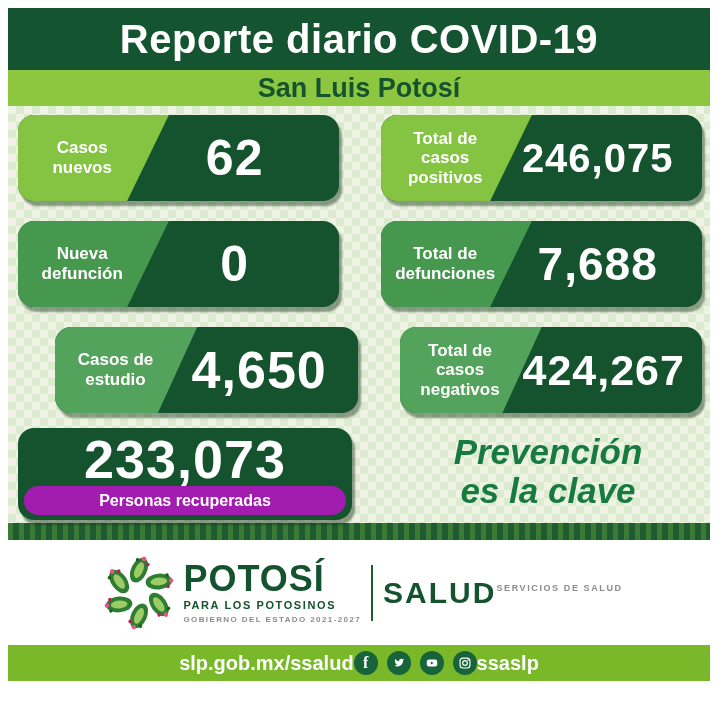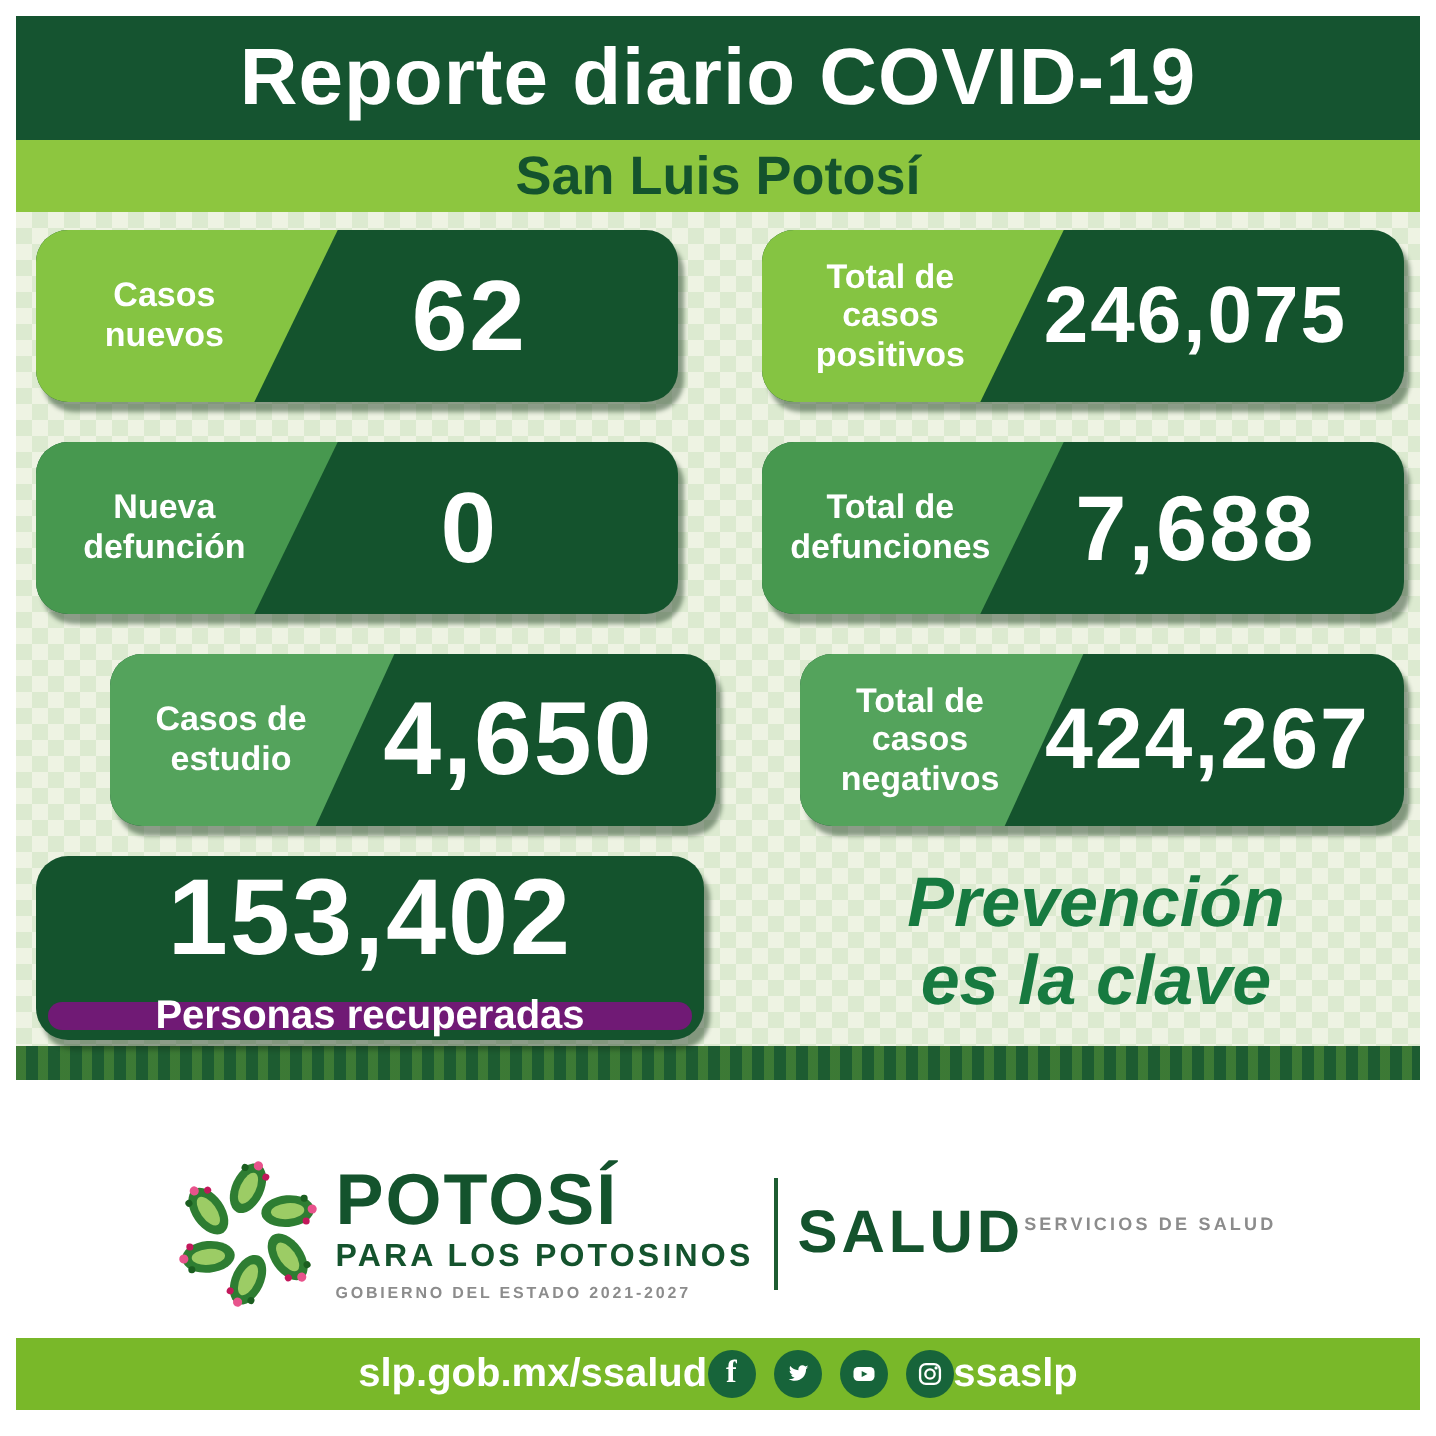--- a/index.html
+++ b/index.html
@@ -66,46 +66,46 @@
     position:relative; width:334px; height:92px; flex:none;
     background:#14532d; border-radius:16px;
     box-shadow:3px 5px 2px rgba(20,50,25,.45);
   }
   .big-value{
     position:absolute; left:0; right:0; top:2px; height:58px;
     display:flex; align-items:center; justify-content:center;
     color:#ffffff; font-weight:bold; font-size:54px; letter-spacing:1px;
   }
   .pill{
-    position:absolute; left:6px; right:6px; bottom:5px; height:14px;
-    background:#701a75; border-radius:15px;
+    position:absolute; left:6px; right:6px; bottom:5px; height:29px;
+    background:#a21caf; border-radius:15px;
     display:flex; align-items:center; justify-content:center;
-    color:#ffffff; font-weight:bold; font-size:20px;
+    color:#ffffff; font-weight:bold; font-size:16px;
   }
   .slogan{
     flex:1; display:flex; align-items:center; justify-content:center; text-align:center;
     color:#177a40; font-weight:bold; font-style:italic; font-size:35px; line-height:1.12;
     white-space:pre-line; padding-bottom:6px;
   }
 
   
   .deco{
     height:17px; background:#1d5c31;
     background-image:repeating-linear-gradient(90deg, rgba(141,198,63,.28) 0 5px, transparent 5px 11px);
   }
 
   
   .footer{
     height:105px; background:#ffffff;
-    display:flex; align-items:center; justify-content:center; gap:0;margin-top:24px;
+    display:flex; align-items:center; justify-content:center; gap:0;
   }
   .rosette{ width:88px; height:88px; }
   .brand-block{ display:flex; flex-direction:column; align-items:flex-start; }
   .brand-name{ color:#14532d; font-size:36px; font-weight:bold; letter-spacing:1px; line-height:1; }
-  .brand-sub{ color:#14532d; font-size:16px; font-weight:bold; letter-spacing:1.6px; margin-top:2px; }
+  .brand-sub{ color:#14532d; font-size:11px; font-weight:bold; letter-spacing:1.6px; margin-top:2px; }
   .brand-note{ color:#8c8c8c; font-size:8px; font-weight:bold; letter-spacing:1.4px; margin-top:4px; }
   .divider{ width:2px; height:56px; background:#1d5c31; margin:0 10px; }
   .org-block{ display:flex; flex-direction:row; align-items:flex-start; }
   .org-name{ color:#14532d; font-size:30px; font-weight:bold; letter-spacing:2px; line-height:1; }
   .org-sub{ color:#8c8c8c; font-size:9px; font-weight:bold; letter-spacing:1.6px; margin-top:5px; }
 
   
   .bottombar{
     height:36px; background:#79b829;
     display:flex; align-items:center; justify-content:center; 
@@ -175,21 +175,21 @@
         <div class="trap t-med2"></div>
         <div class="card-label">Total de
 casos
 negativos</div>
         <div class="card-value v-424">424,267</div>
       </div>
     </div>
 
     <div class="row row4">
       <div class="card-big">
-        <div class="big-value">153,402</div>
+        <div class="big-value">233,073</div>
         <div class="pill">Personas recuperadas</div>
       </div>
       <div class="slogan">Prevención
 es la clave</div>
     </div>
 
   </div>
 
   <div class="deco"></div>
 

